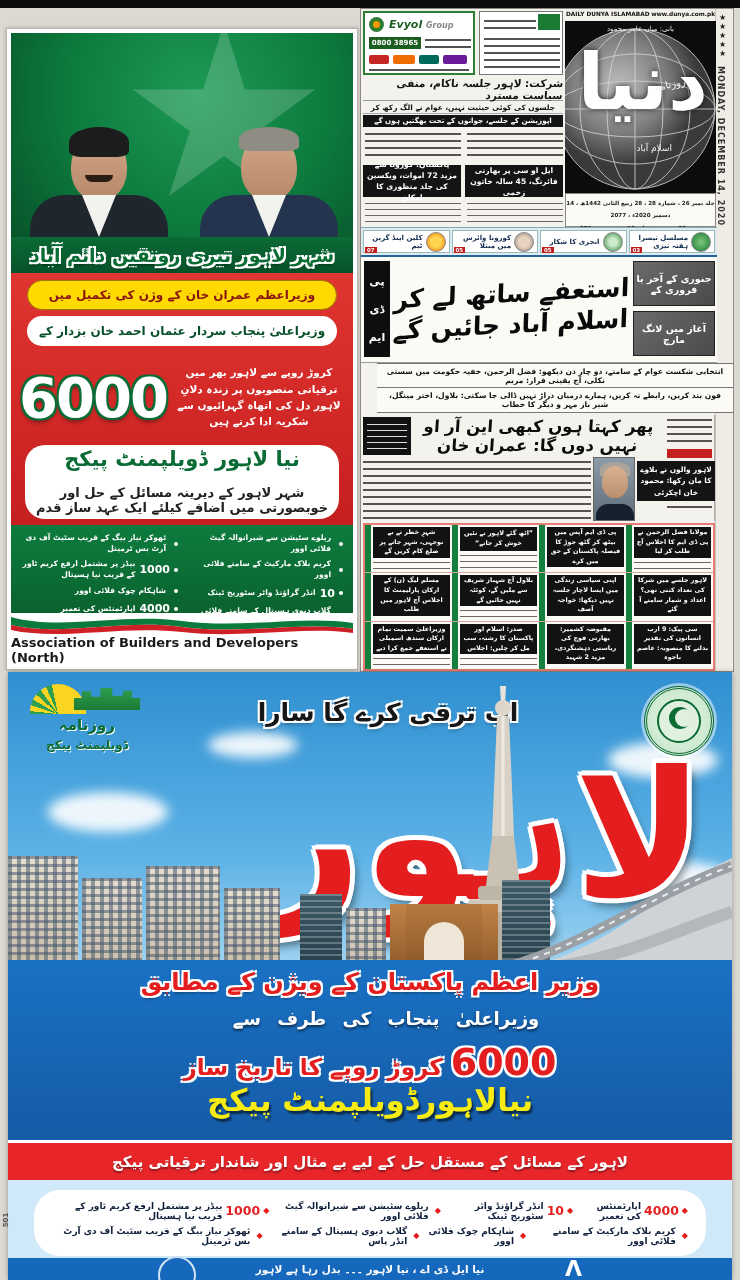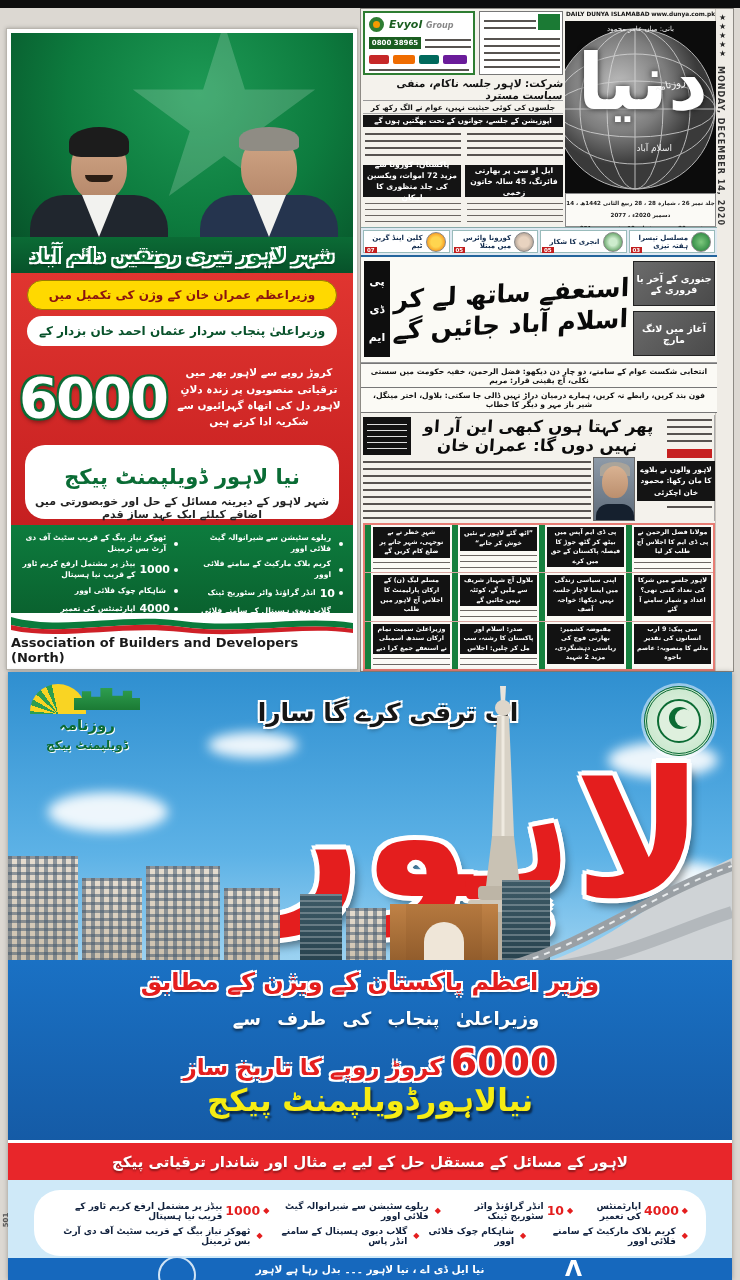--- a/index.html
+++ b/index.html
@@ -21,23 +21,23 @@
   .shirt{position:absolute;left:50%;transform:translateX(-50%);top:0;width:34px;height:42px;background:#f2f2ef;clip-path:polygon(0 0,100% 0,50% 100%)}
   #slogan{left:4px;top:208px;width:342px;height:36px;background:linear-gradient(#0b6b35,#07522a);display:flex;align-items:center;justify-content:center}
   #slogan .t{font-size:19px;font-weight:bold;color:#0a6c35;text-shadow:-2px -2px 0 #fff,2px -2px 0 #fff,-2px 2px 0 #fff,2px 2px 0 #fff,0 3px 3px rgba(0,0,0,.5);color:#0a6c35}
   #red-zone{left:4px;top:244px;width:342px;height:252px;background:linear-gradient(#e03530,#c61f20)}
   .pill{position:absolute;left:16px;width:310px;height:30px;border-radius:16px;display:flex;align-items:center;justify-content:center;font-weight:bold}
   #pill-yellow{top:7px;background:#ffd900;color:#8a1410;font-size:12px;border:1px solid #9c7d00}
   #pill-white{top:43px;background:#fff;color:#07512a;font-size:12px}
   #row6000{position:absolute;left:8px;top:82px;width:326px;height:84px;direction:rtl;display:flex;align-items:center;gap:6px}
   #cap6000{width:176px;font-size:10.5px;line-height:1.55;color:#fff;font-weight:bold;text-align:center}
   #num6000{flex:1;text-align:center;font-size:56px;font-weight:900;color:#fff;letter-spacing:-2px;text-shadow:-2px -2px 0 #0a6c35,2px -2px 0 #0a6c35,-2px 2px 0 #0a6c35,2px 2px 0 #0a6c35,0 4px 4px rgba(0,0,0,.4)}
-  #white-panel{position:absolute;left:14px;top:172px;width:314px;height:74px;background:#fff;border-radius:20px;text-align:center;padding-top:20px}
+  #white-panel{position:absolute;left:14px;top:172px;width:314px;height:74px;background:#fff;border-radius:20px;text-align:center;padding-top:2px}
   #pkg-title{font-size:21px;font-weight:900;color:#0a6c35}
-  #pkg-sub{font-size:11px;font-weight:bold;color:#222;margin-top:6px}
+  #pkg-sub{font-size:13px;font-weight:bold;color:#222;margin-top:14px}
   #green-zone{left:4px;top:496px;width:342px;height:88px;background:linear-gradient(#0d7c3e,#0a622f);padding:8px 10px 0;display:flex;direction:rtl;gap:8px}
   .bcol{width:50%}
   .bitem{direction:rtl;color:#fff;font-size:7.6px;font-weight:bold;line-height:1.4;margin-bottom:5px;display:flex;gap:4px;align-items:center}
   .bitem .dot{width:4px;height:4px;border-radius:50%;background:#fff;flex:none}
   .bitem .n{font-size:11px;font-weight:900}
   #ribbon{left:4px;top:584px;width:342px;height:22px}
   #abad-footer{left:4px;top:606px;width:342px;height:30px;background:#fff;display:flex;align-items:center;justify-content:center;font-size:13px;font-weight:bold;color:#1a1a1a}
   
   #newspaper{left:360px;top:8px;width:374px;height:664px;background:#f4f2ec;border:1px solid #8d8a84}
   #edge-strip{right:0;top:0;width:18px;height:100%;background:#efece6;border-left:1px solid #c9c5bd;text-align:center}
@@ -75,21 +75,21 @@
   .tz-av{width:20px;height:20px;border-radius:50%;flex:none;border:1px solid #888}
   .teaser .t{font-size:7px;font-weight:bold;color:#102a4d}
   .tz-pg{position:absolute;left:1px;bottom:-1px;background:#c21d1d;color:#fff;font-size:5.5px;padding:0 2px;font-weight:bold}
   
   #lead{left:0;top:248px;width:356px;height:106px;background:#fbfaf5;border-bottom:1px solid #999}
   #lead-tag{position:absolute;left:3px;top:4px;width:26px;height:96px;background:#0e0e0e;color:#fff;display:flex;flex-direction:column;align-items:center;justify-content:space-around;font-size:11px;font-weight:900;padding:6px 0}
   #lead-headline{position:absolute;left:32px;top:2px;width:236px;height:100px;display:flex;align-items:center;justify-content:center}
   #lead-headline .t{direction:rtl;font-size:25px;line-height:1.25;font-weight:900;color:#090909;text-align:center;transform:rotate(-3deg) skewX(-5deg)}
   .kicker{position:absolute;left:272px;width:82px;height:45px;background:linear-gradient(135deg,#6b6b6b,#4a4a4a);color:#fff;font-size:9.5px;font-weight:900;display:flex;align-items:center;justify-content:center;text-align:center;border:1px solid #222;padding:0 2px}
   #kicker1{top:4px}#kicker2{top:54px}
-  .subline{left:0;width:356px;background:#fbfaf5;border-bottom:1px solid #777;font-size:7.6px;font-weight:bold;color:#111;text-align:center;display:flex;align-items:center;justify-content:center;padding:0 4px}
+  .subline{left:16px;width:356px;background:#fbfaf5;border-bottom:1px solid #777;font-size:7.6px;font-weight:bold;color:#111;text-align:center;display:flex;align-items:center;justify-content:center;padding:0 4px}
   #subline1{top:354px;height:25px;border-top:1px solid #777}
   #subline2{top:379px;height:25px}
   
   #second-box{left:2px;top:408px;width:48px;height:38px;background:#121212;padding:5px 4px}
   #second-box .mtw{height:100%;background:repeating-linear-gradient(to bottom,transparent 0 2px,#ddd 2px 3px,transparent 3px 6px)}
   #second-headline{left:52px;top:406px;width:250px;height:42px;display:flex;align-items:center;justify-content:center}
   #second-headline .t{direction:rtl;font-size:16.5px;font-weight:900;color:#0b0b0b;text-align:center;transform:skewX(-4deg)}
   #right-side-col{left:304px;top:406px;width:50px;height:106px;border-right:1px solid #aaa;padding:2px}
   #rs-red{margin:4px 0;height:9px;background:#c62121}
   

